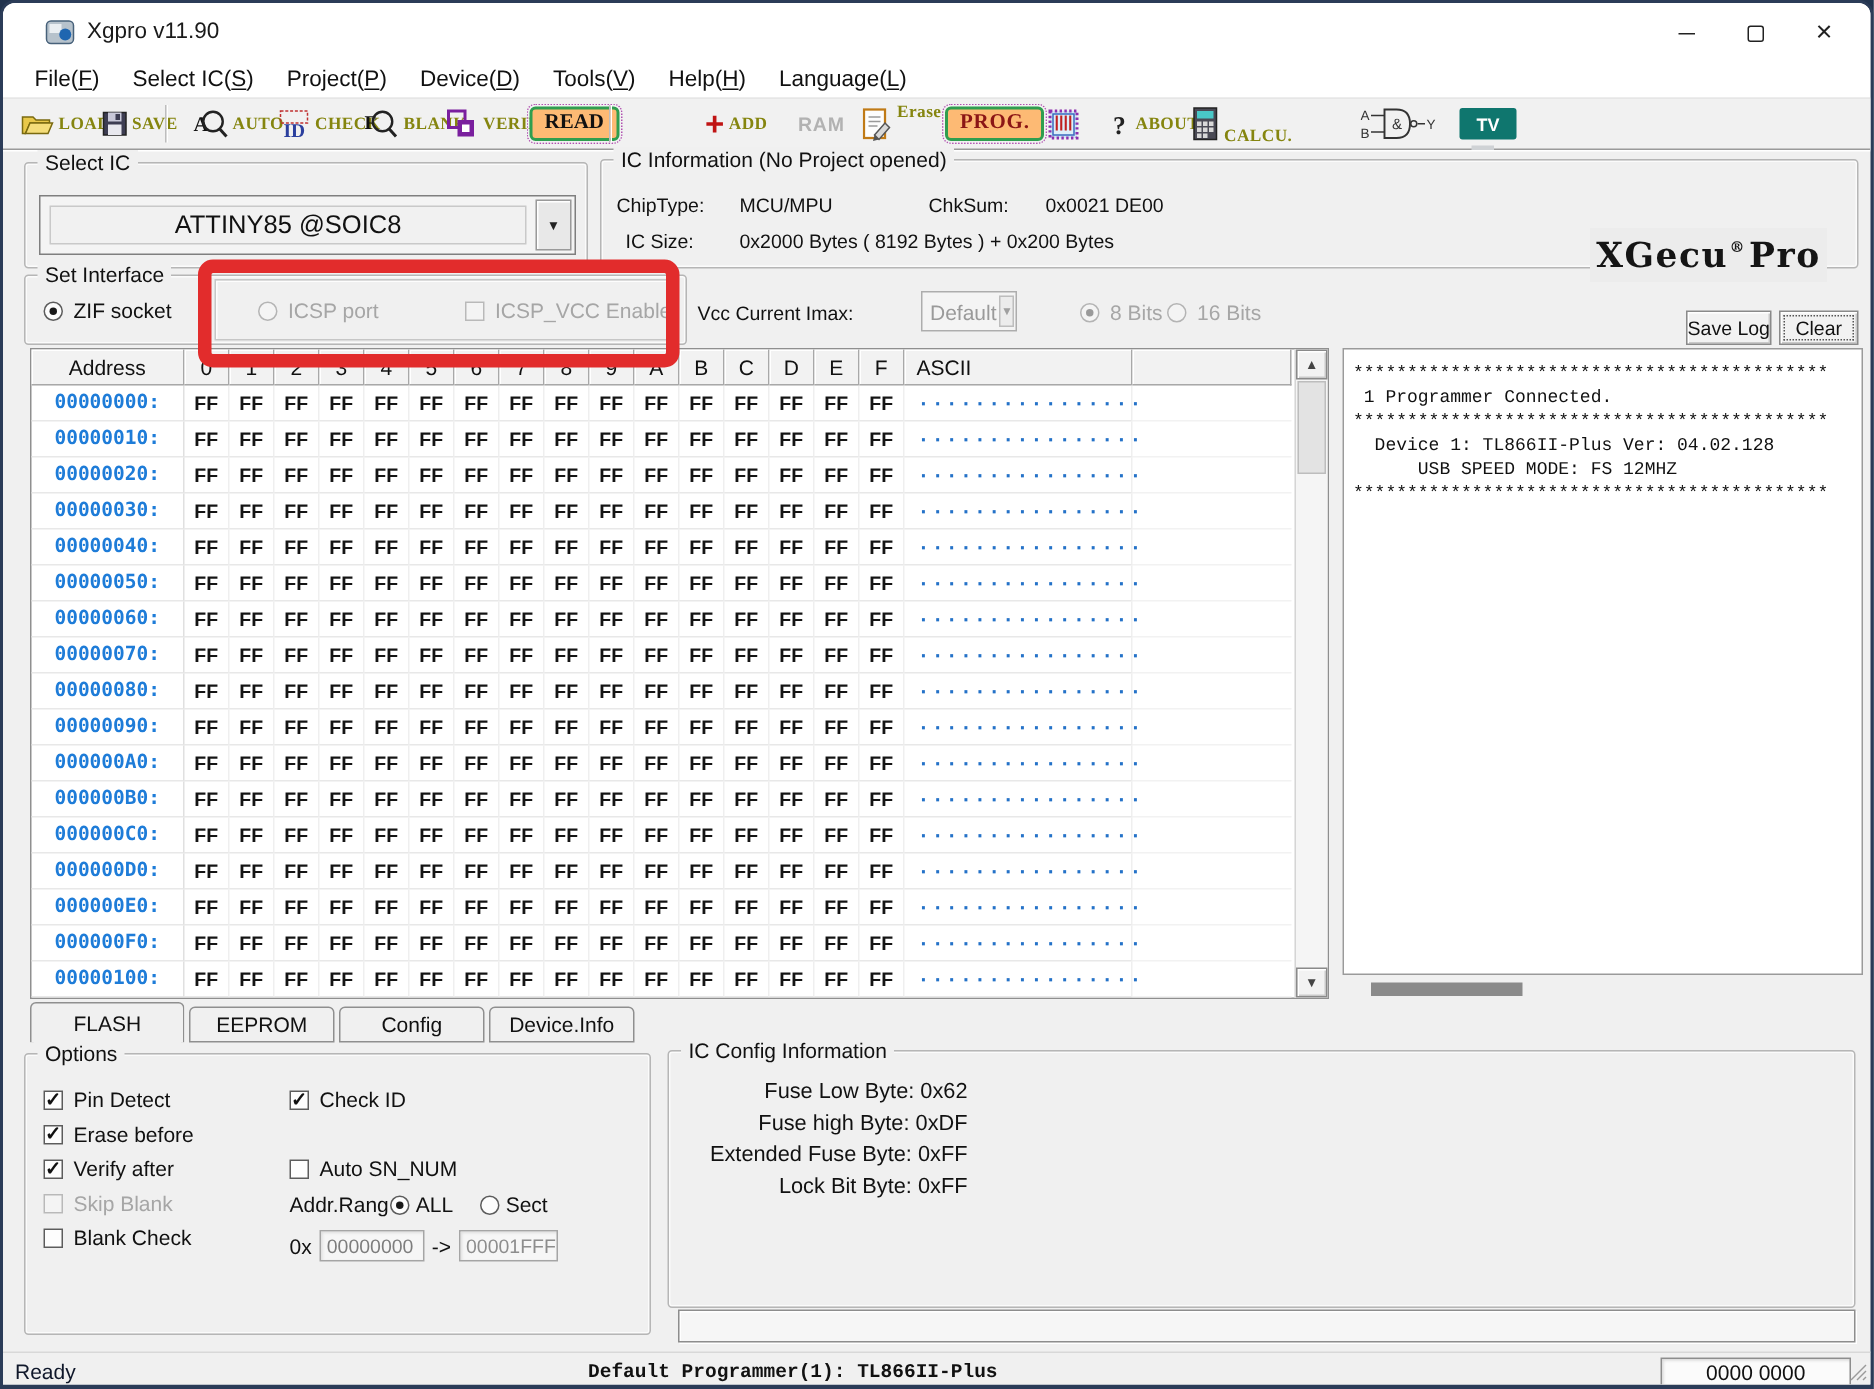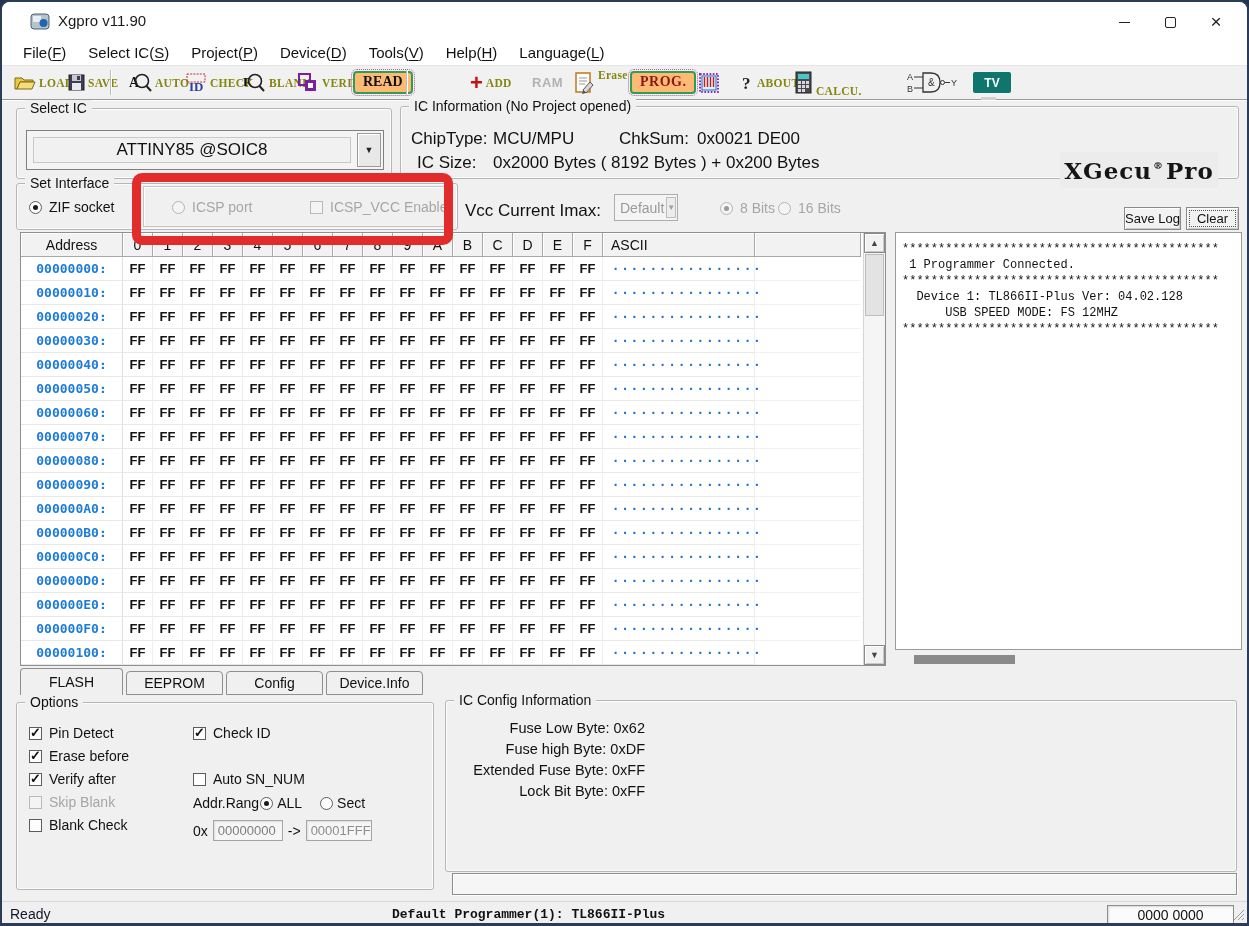--- a/index.html
+++ b/index.html
@@ -54,21 +54,21 @@
            font-size:13px; color:#111; display:flex; align-items:center; justify-content:center; }
   .sunken { background:#fbfbfb; border:1px solid #8d8d8d; box-shadow:inset 1px 1px 2px #d8d8d8; }
 
   
   .combo-big { position:absolute; left:24px; top:128px; width:358px; height:40px; border:1px solid #7f7f7f; background:#f4f4f4; display:flex; }
   .combo-big .val { flex:1; display:flex; align-items:center; justify-content:center; font-size:17px; color:#111;
                     border:1px solid #c9c9c9; margin:6px; background:#f1f1f1; }
   .combo-big .dbtn { width:24px; margin:2px 2px 2px 0; background:#e8e8e8; border:1px solid #9a9a9a;
                      box-shadow:inset 1px 1px 0 #fff; display:flex; align-items:center; justify-content:center; font-size:9px; color:#222; }
 
-  .ic-line { position:absolute; font-size:17px; color:#111; white-space:nowrap; }
+  .ic-line { position:absolute; font-size:13px; color:#111; white-space:nowrap; }
 
   .logo { position:absolute; left:1058px; top:150px; width:158px; height:36px; background:#ececec; display:flex; align-items:center; justify-content:center;
           font-family:"DejaVu Serif",serif; font-weight:bold; font-size:23px; color:#151515; letter-spacing:1px; z-index:5; }
   .logo sup { font-size:10px; margin:-10px 2px 0 1px; }
 
   .combo-sm { position:absolute; left:612px; top:192px; width:64px; height:27px; border:1px solid #adadad; background:#f4f4f4; display:flex; }
   .combo-sm .val { flex:1; display:flex; align-items:center; padding-left:5px; font-size:14px; color:#9a9a9a; }
   .combo-sm .dbtn { width:19px; margin:2px; background:#ececec; border:1px solid #bdbdbd; display:flex; align-items:center; justify-content:center; font-size:8px; color:#a0a0a0; }
 
   .redbox { position:absolute; left:130px; top:171px; width:321px; height:72px; border:9px solid #e22c2c; border-radius:10px; z-index:50; pointer-events:none; }

